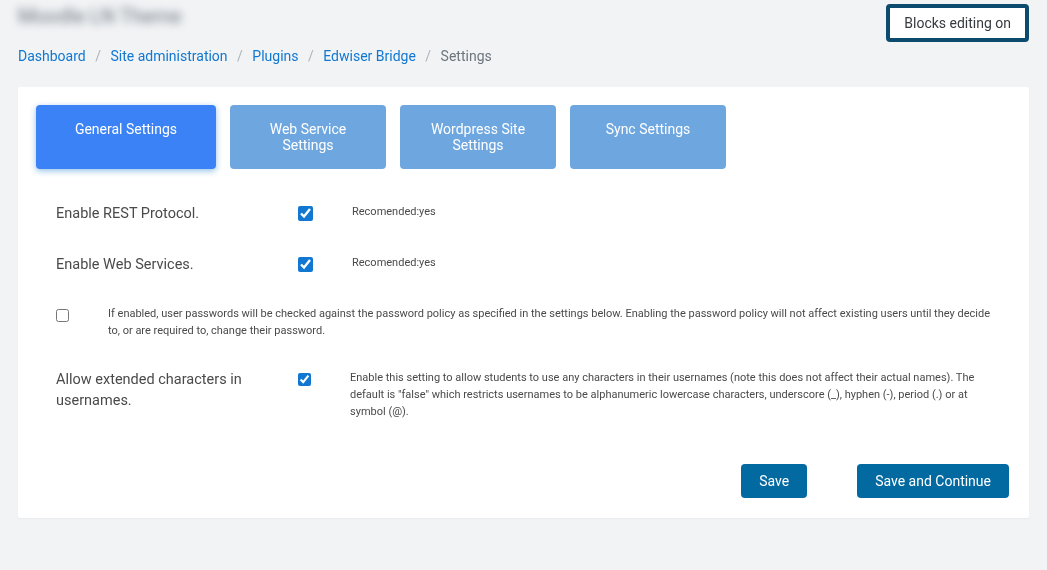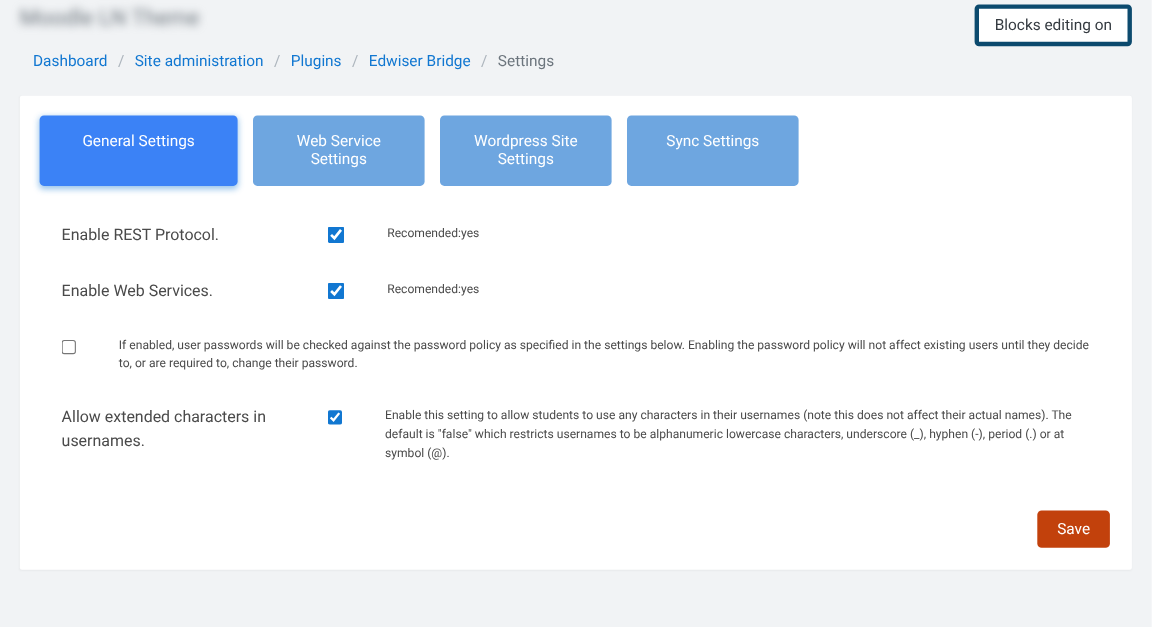--- a/index.html
+++ b/index.html
@@ -7,21 +7,21 @@
     .page { width: 1047px; height: 570px; position: relative; }
 
     .topbar { display: flex; align-items: flex-start; justify-content: space-between; padding: 4px 18px 0 18px; }
     .blur-title { color: #6c757d; font-size: 20px; filter: blur(4px); user-select: none; }
 
     .blocks-btn {
       background: #fff; border: 4px solid #0c4a6e; border-radius: 4px;
       padding: 7px 14px; font-size: 14px; color: #343a40; cursor: pointer;
     }
 
-    .breadcrumb { padding: 6px 18px 23px 18px; font-size: 14px; color: #6c757d; margin-left: 12px; }
+    .breadcrumb { padding: 6px 18px 23px 18px; font-size: 14px; color: #6c757d; }
     .breadcrumb a { color: #1177d1; text-decoration: none; }
     .breadcrumb .sep { color: #adb5bd; margin: 0 6px; }
     .breadcrumb .current { color: #6c757d; }
 
     .card {
       background: #fff; margin: 0 18px; border-radius: 2px; padding: 18px 18px 20px 18px;
       box-shadow: 0 1px 2px rgba(0,0,0,0.04);
     }
 
     .tabs { display: flex; gap: 14px; margin-bottom: 34px; }
@@ -39,21 +39,21 @@
     .label-col { width: 242px; padding-right: 20px; color: #4a4a4a; font-size: 14.5px; line-height: 1.45; }
     .control-col { flex: 1; display: flex; align-items: flex-start; gap: 12px; }
     .control-col input[type="checkbox"] {
       width: 15px; height: 15px; margin-top: 3px; cursor: pointer;
       accent-color: #1177d1;
     }
     .desc { color: #4a4a4a; font-size: 11px; line-height: 1.55; margin-left: 27px; }
 
     .actions { display: flex; justify-content: flex-end; gap: 14px; margin-top: 44px; padding-right: 2px; }
     .btn-green {
-      background: #c2410c; color: #fff; border: none; border-radius: 4px;
+      background: #0369a1; color: #fff; border: none; border-radius: 4px;
       padding: 9px 18px; font-size: 14px; cursor: pointer; margin-left: 36px;
     }
   </style>
 </head>
 <body>
 
 <div class="page">
   <div class="topbar">
     <div class="blur-title">Moodle LN Theme</div>
     <button class="blocks-btn">Blocks editing on</button>
@@ -107,15 +107,16 @@
         <div class="label-col">Allow extended characters in usernames.</div>
         <div class="control-col">
           <input type="checkbox" checked="" style="">
           <div class="desc">Enable this setting to allow students to use any characters in their usernames (note this does not affect their actual names). The default is "false" which restricts usernames to be alphanumeric lowercase characters, underscore (_), hyphen (-), period (.) or at symbol (@).</div>
         </div>
       </div>
     </div>
 
     <div class="actions">
       <button class="btn-green">Save</button>
+      <button class="btn-green">Save and Continue</button>
     </div>
   </div>
 </div>
 
 </body></html>

